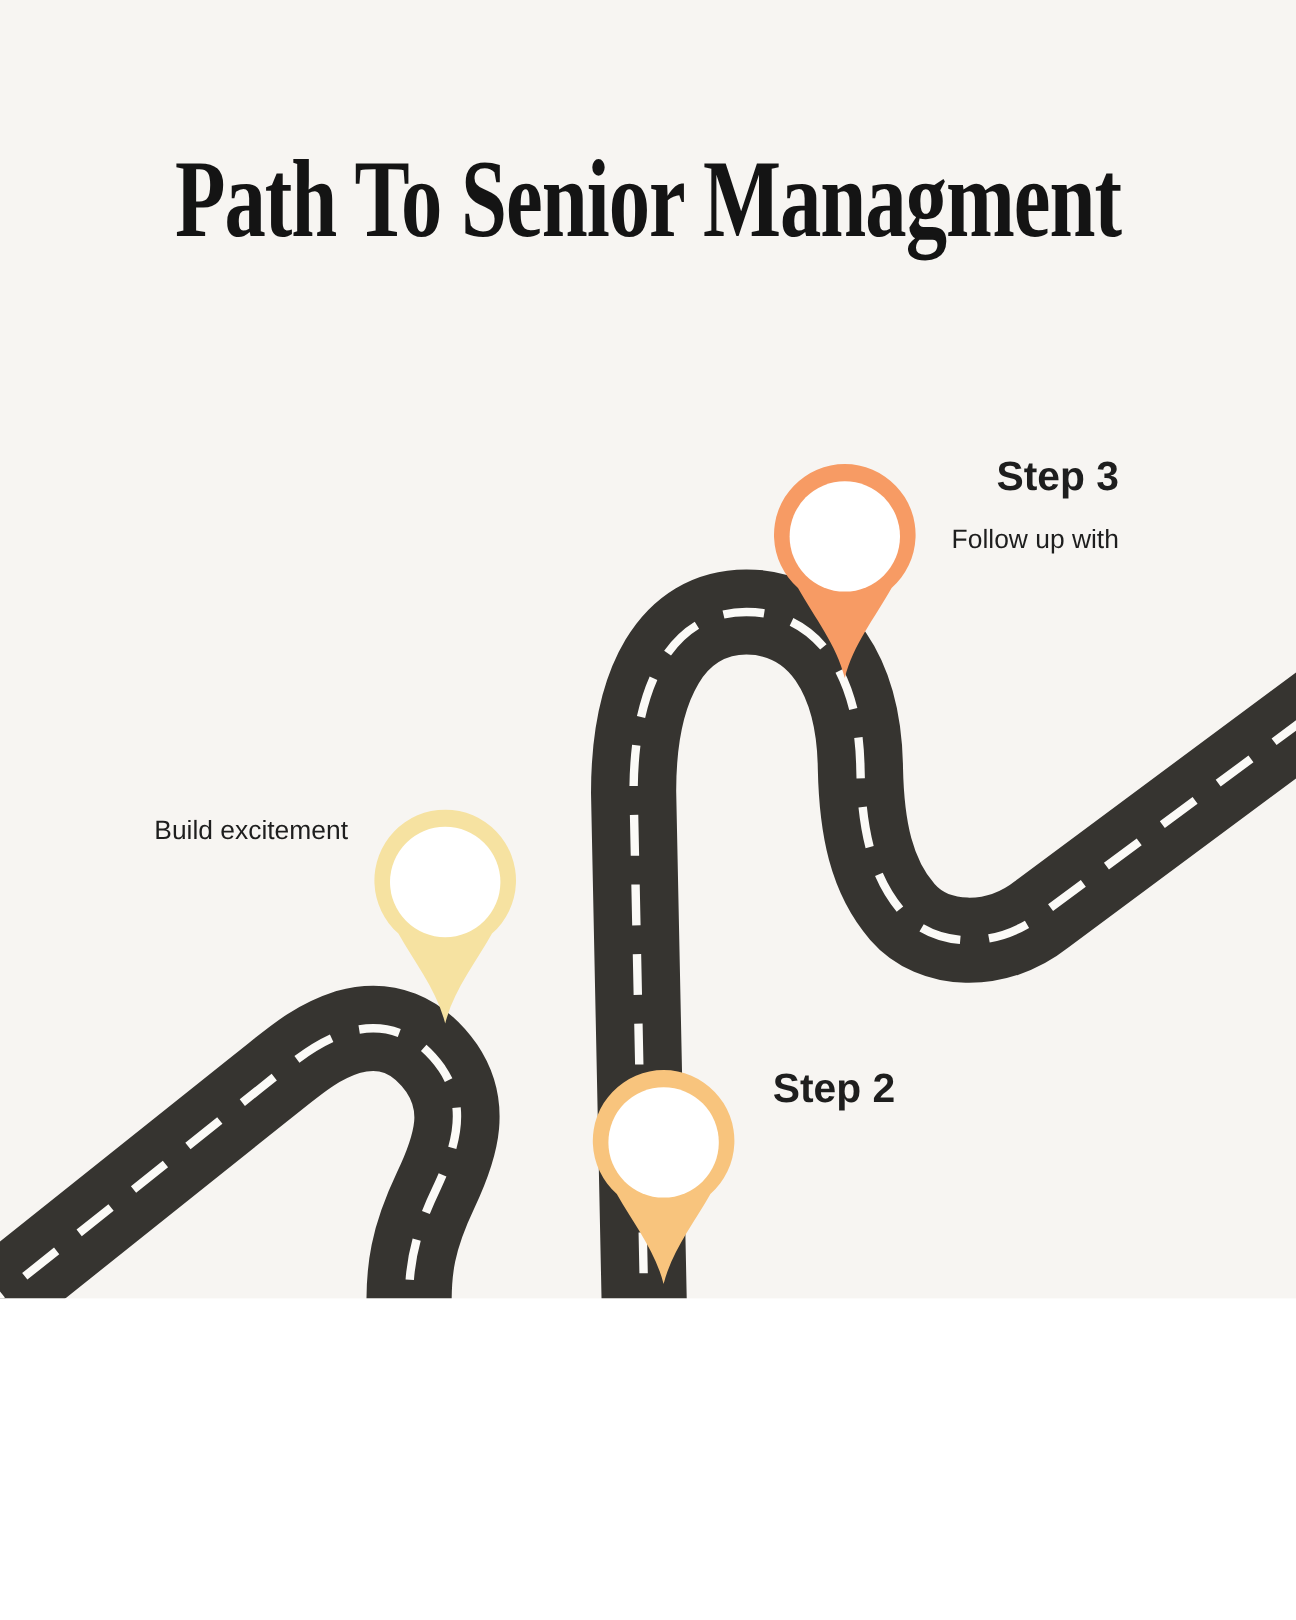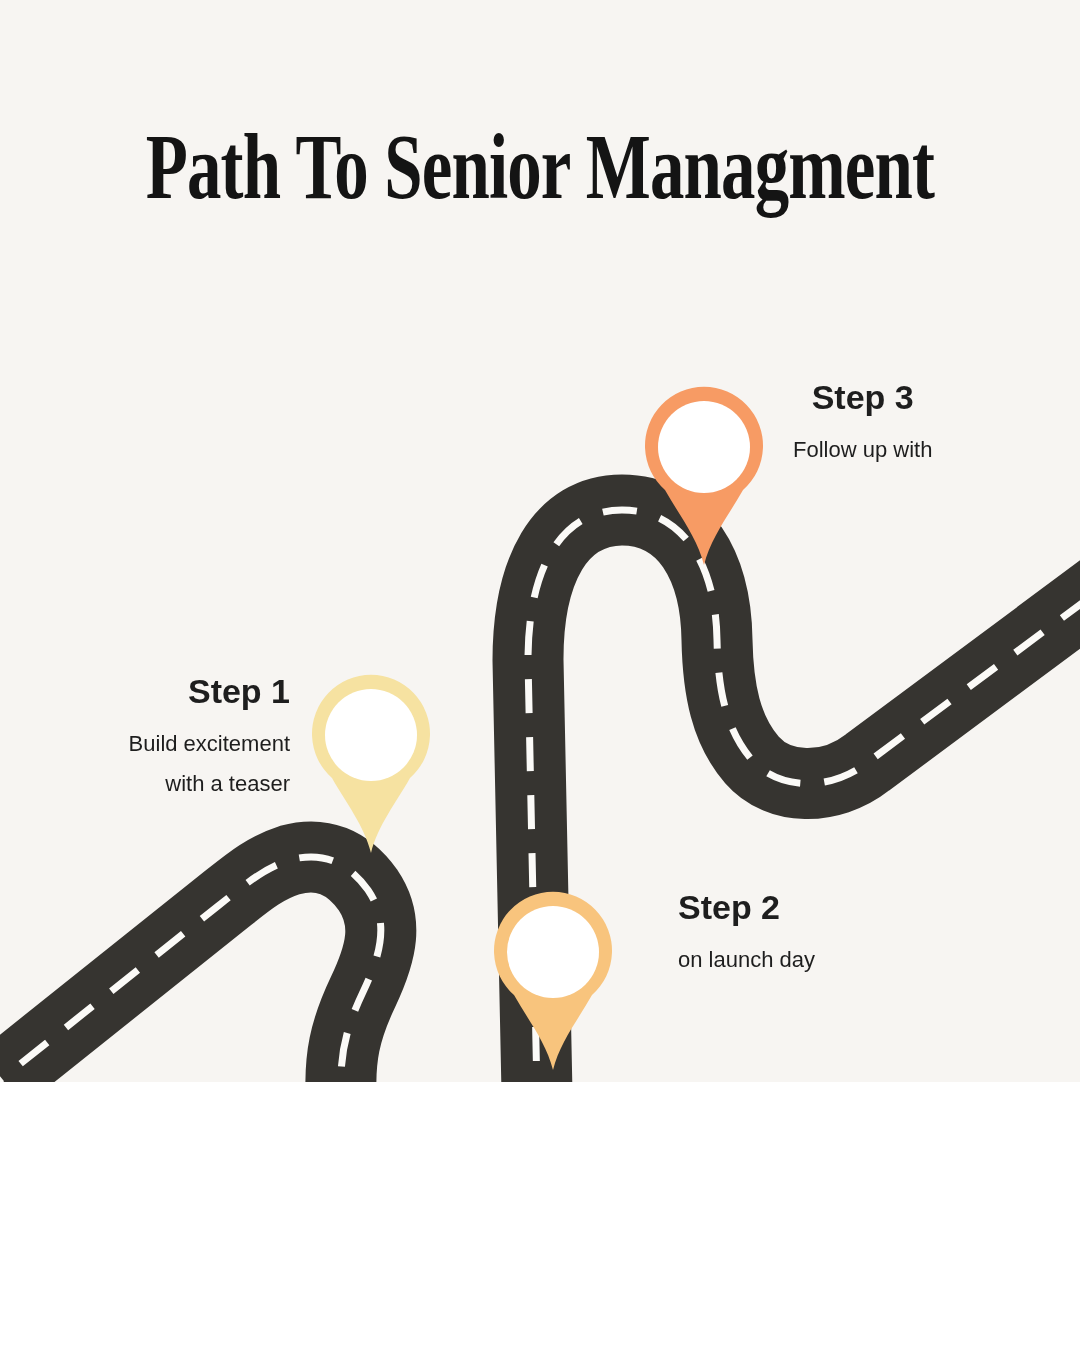--- a/index.html
+++ b/index.html
@@ -54,26 +54,25 @@
   }
   #step1-callout {
     right: 790px;
     top: 672px;
     text-align: right;
   }
   #step2-callout {
     left: 644px;
     top: 888px;
     text-align: left;
-    margin-left: 34px;
   }
   #step3-callout {
     left: 793px;
     top: 378px;
-    text-align: center;
+    text-align: right;
   }
 </style>
 </head>
 <body>
 
 <div id="canvas">
 
   <svg id="road-svg" width="1080" height="1350" viewBox="0 0 1080 1350">
 
     <rect x="0" y="0" width="1080" height="1350" fill="#F7F5F2"></rect>
@@ -118,28 +117,25 @@
 
     <g transform="translate(704,565)">
       <path d="M 0 0 C -7 -28 -25 -50 -39 -75 A 59 59 0 1 1 39 -75 C 25 -50 7 -28 0 0 Z" fill="#F79B64"></path>
       <circle cx="0" cy="-118" r="46" fill="#FFFFFF"></circle>
     </g>
   </svg>
 
   <div class="title">Path To Senior Managment</div>
 
   <div id="step1-callout" class="step">
-    <div class="step-label">Step 1</div>
     <div class="step-line">Build excitement</div>
-    <div class="step-line">with a teaser</div>
   </div>
 
   <div id="step2-callout" class="step">
     <div class="step-label">Step 2</div>
-    <div class="step-line">on launch day</div>
   </div>
 
   <div id="step3-callout" class="step">
     <div class="step-label">Step 3</div>
     <div class="step-line">Follow up with</div>
   </div>
 
 </div>
 
 </body></html>

